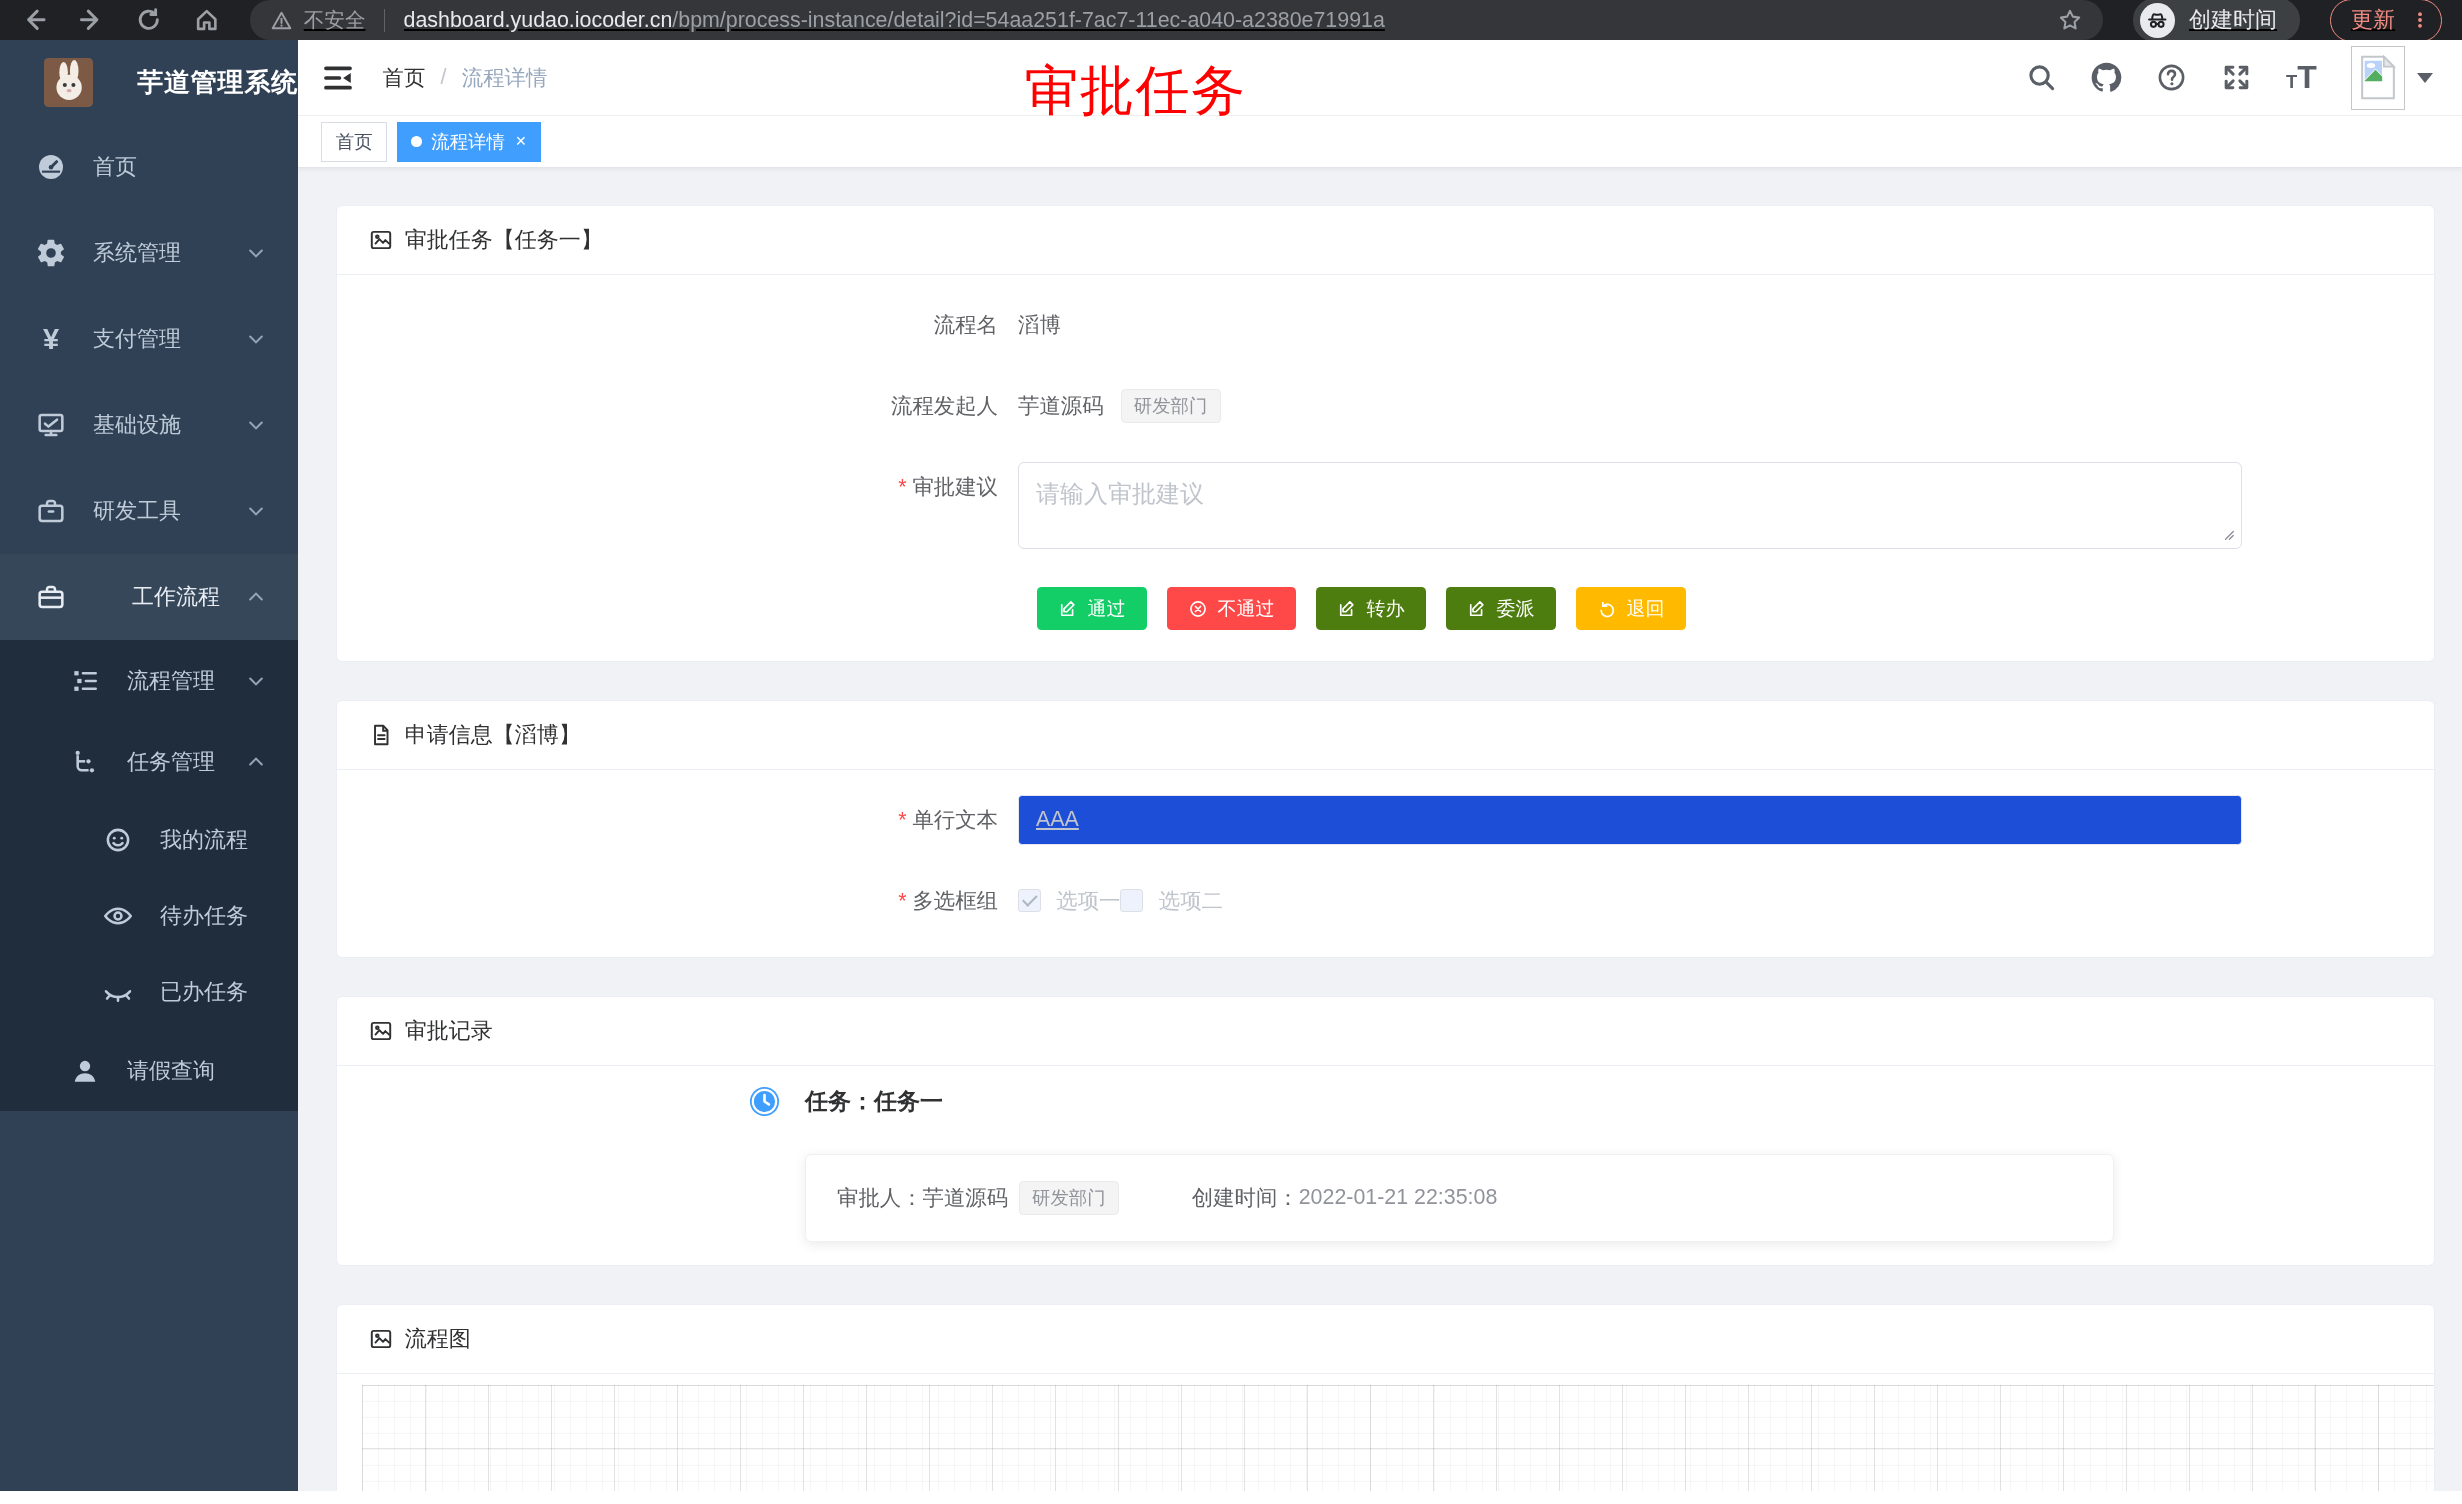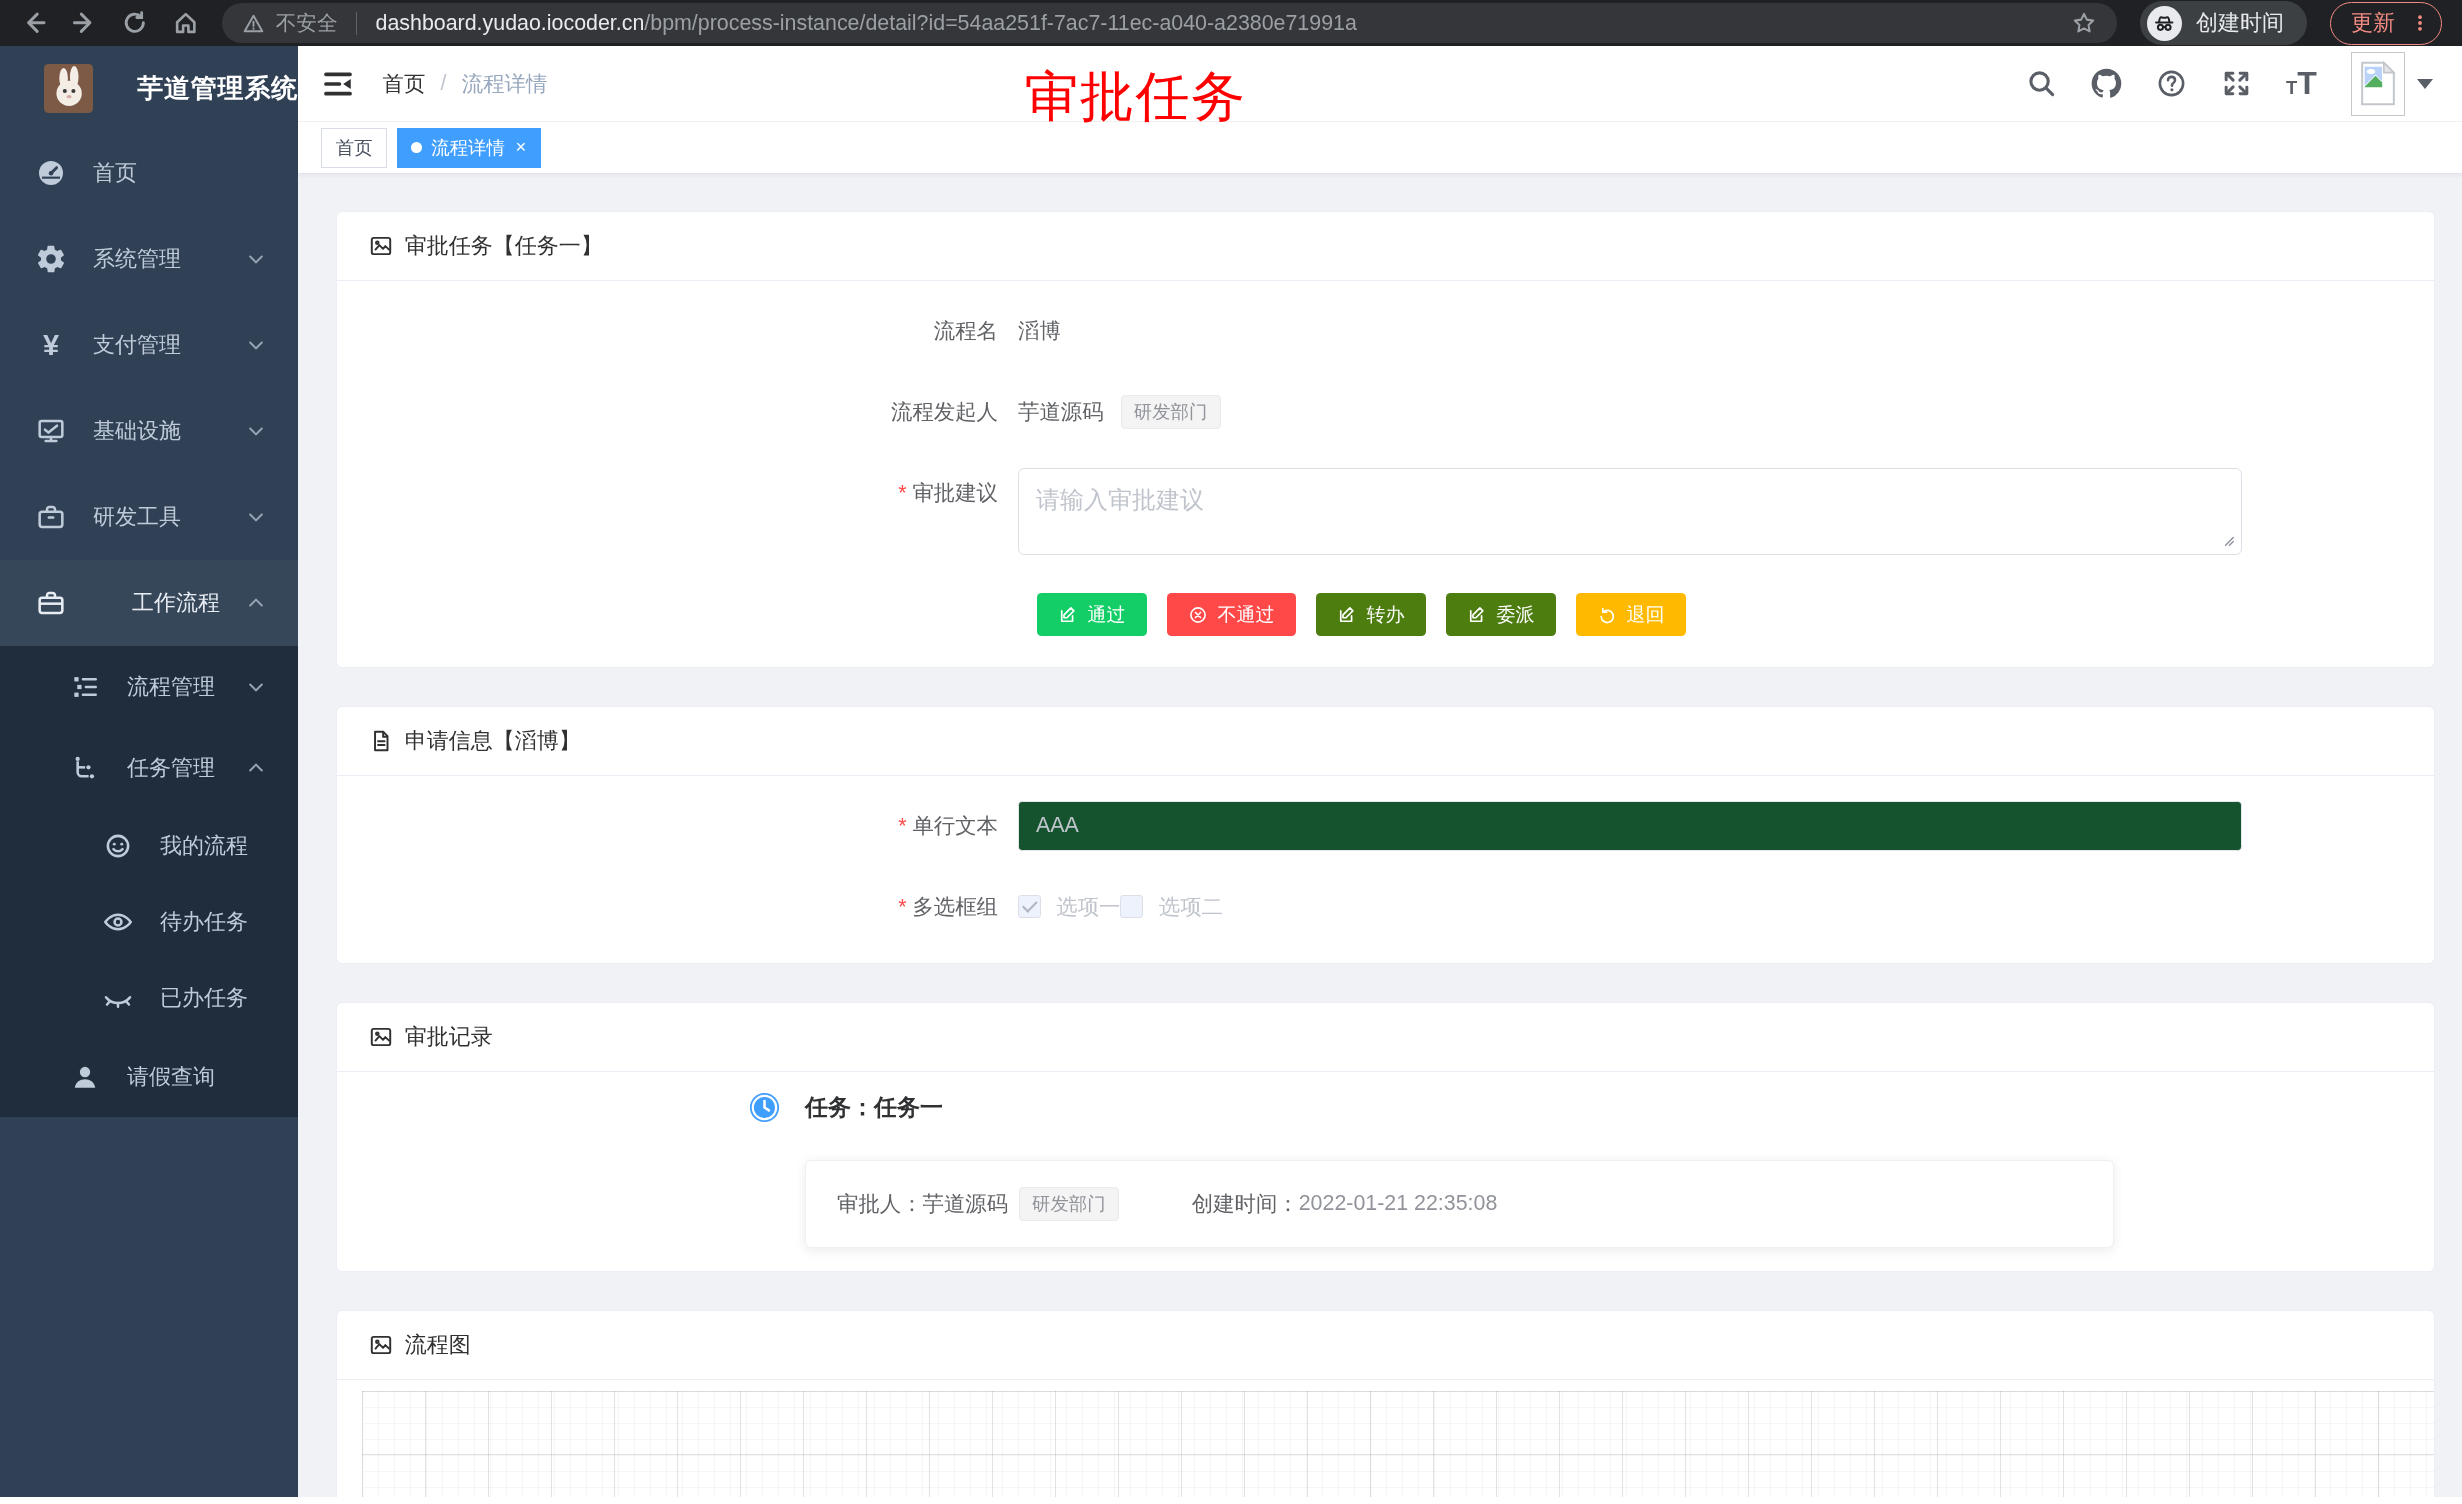--- a/index.html
+++ b/index.html
@@ -1,22 +1,22 @@
 <!DOCTYPE html>
 <html style="font-size:12.2px"><head>
 <meta charset="utf-8">
 <style>
   * { margin:0; padding:0; box-sizing:border-box; }
   html,body { width:2462px; height:1505px; overflow:hidden; background:#fff;
     font-family:"Liberation Sans","DejaVu Sans",sans-serif; }
   svg { display:block; }
 
   
-  .browser-bar { height:46px; background:#202124; display:flex; align-items:center;
-    padding:0 20px; gap:23px; }
+  .browser-bar { height:40px; background:#202124; display:flex; align-items:center;
+    padding:0 20px; gap:30px;text-decoration:underline; }
   .nav-ic { width:27.5px; height:27.5px; color:#9aa0a6; flex:none; }
   .addr { flex:1; min-width:0; height:40px; background:#35363a; border-radius:21.4px;
     display:flex; align-items:center; padding:0 20px; gap:10.7px; }
   .warn-ic { width:23px; height:23px; color:#9aa0a6; flex:none; }
   .sec-label { color:#9aa0a6; font-size:20.6px; flex:none; }
   .addr-sep { width:1.5px; height:23px; background:#5f6368; margin:0 7.6px; flex:none; }
   .url { font-size:21.4px; white-space:nowrap; overflow:hidden; flex:1; }
   .url .host { color:#e8eaed; }
   .url .path { color:#9aa0a6; }
   .star-ic { width:26px; height:26px; color:#9aa0a6; flex:none; margin-left:15.3px; }
@@ -108,22 +108,22 @@
   .btn-row { display:flex; gap:20px; margin-left:700px; padding-top:4.6px; }
   .btn { height:43px; border:none; border-radius:4.6px; color:#fff; font-size:19px;
     display:inline-flex; align-items:center; gap:9.2px; padding:0 21.4px; cursor:pointer;
     font-family:inherit; }
   .bic { width:20px; height:20px; color:#fff; flex:none; }
   .btn-success { background:#13ce66; }
   .btn-danger  { background:#ff4949; }
   .btn-primary { background:#4d7c0f; }
   .btn-warning { background:#ffba00; }
 
-  .dis-input { width:1224px; height:50px; background:#14532d; border:1.5px solid #e4e7ed;
-    border-radius:4.6px; padding:0 17px; color:#c0c4cc; font-size:21.4px; outline:none; font-family:inherit; }
+  .dis-input { width:1224px; height:50px; background:#1d4ed8; border:1.5px solid #e4e7ed;
+    border-radius:4.6px; padding:0 17px; color:#c0c4cc; font-size:21.4px; outline:none; font-family:inherit;text-decoration:underline; }
   .dis-input::placeholder { color:#c0c4cc; }
   .cb-group { display:flex; align-items:center; height:50px; }
   .cb { display:flex; align-items:center; gap:15.3px; color:#c0c4cc; font-size:21.4px; }
   .cb-box { width:23px; height:23px; border:1.5px solid #dcdfe6; background:#edf2fc;
     border-radius:3.1px; position:relative; flex:none; }
   .cb-box.checked::after { content:""; position:absolute; left:6.9px; top:1.5px; width:6.1px;
     height:11.5px; border-right:2.3px solid #aeb6c2; border-bottom:2.3px solid #aeb6c2; transform:rotate(45deg); }
 
   .timeline { padding:18.4px 0 23px 419px; }
   .tl-item { position:relative; padding-left:49px; }

